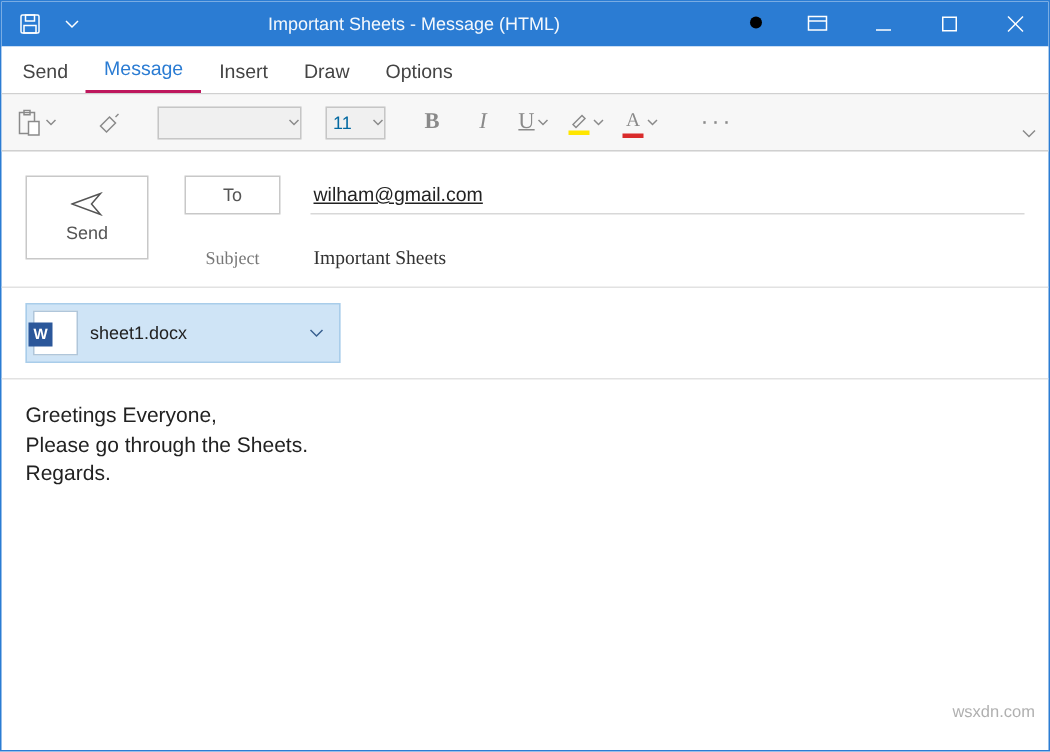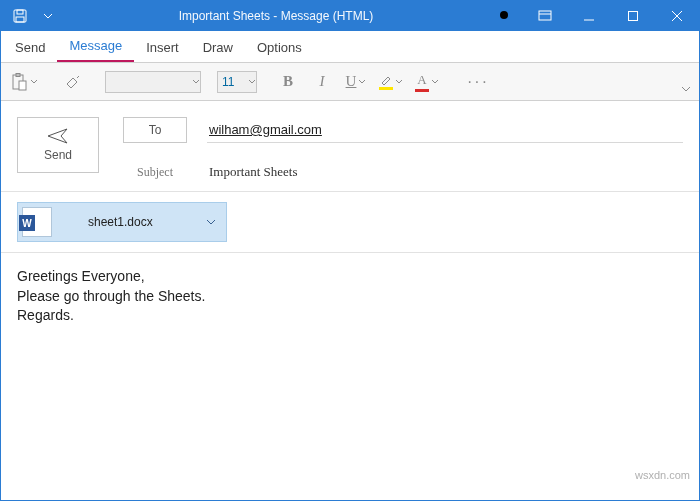--- a/index.html
+++ b/index.html
@@ -189,21 +189,21 @@
   }
   .doc-badge {
     width: 16px; height: 16px;
     background: #2b579a;
     color: #fff;
     font-size: 10px;
     font-weight: bold;
     display: flex; align-items: center; justify-content: center;
     position: absolute; left: -4px; top: 7px;
   }
-  .attach-text { display: flex; flex-direction: row; line-height: 1.2; flex: 1; margin-left: 28px; }
+  .attach-text { display: flex; flex-direction: row; line-height: 1.2; flex: 1; }
   .attach-name { font-size: 12px; color: #222; }
   .attach-size { font-size: 11px; color: #555; }
   .attach-chev { color: #396090; padding: 0 4px; }
   
   .mailbody {
     padding: 14px 16px;
     font-size: 14px;
     color: #222;
     line-height: 1.4;
     white-space: pre-line;

